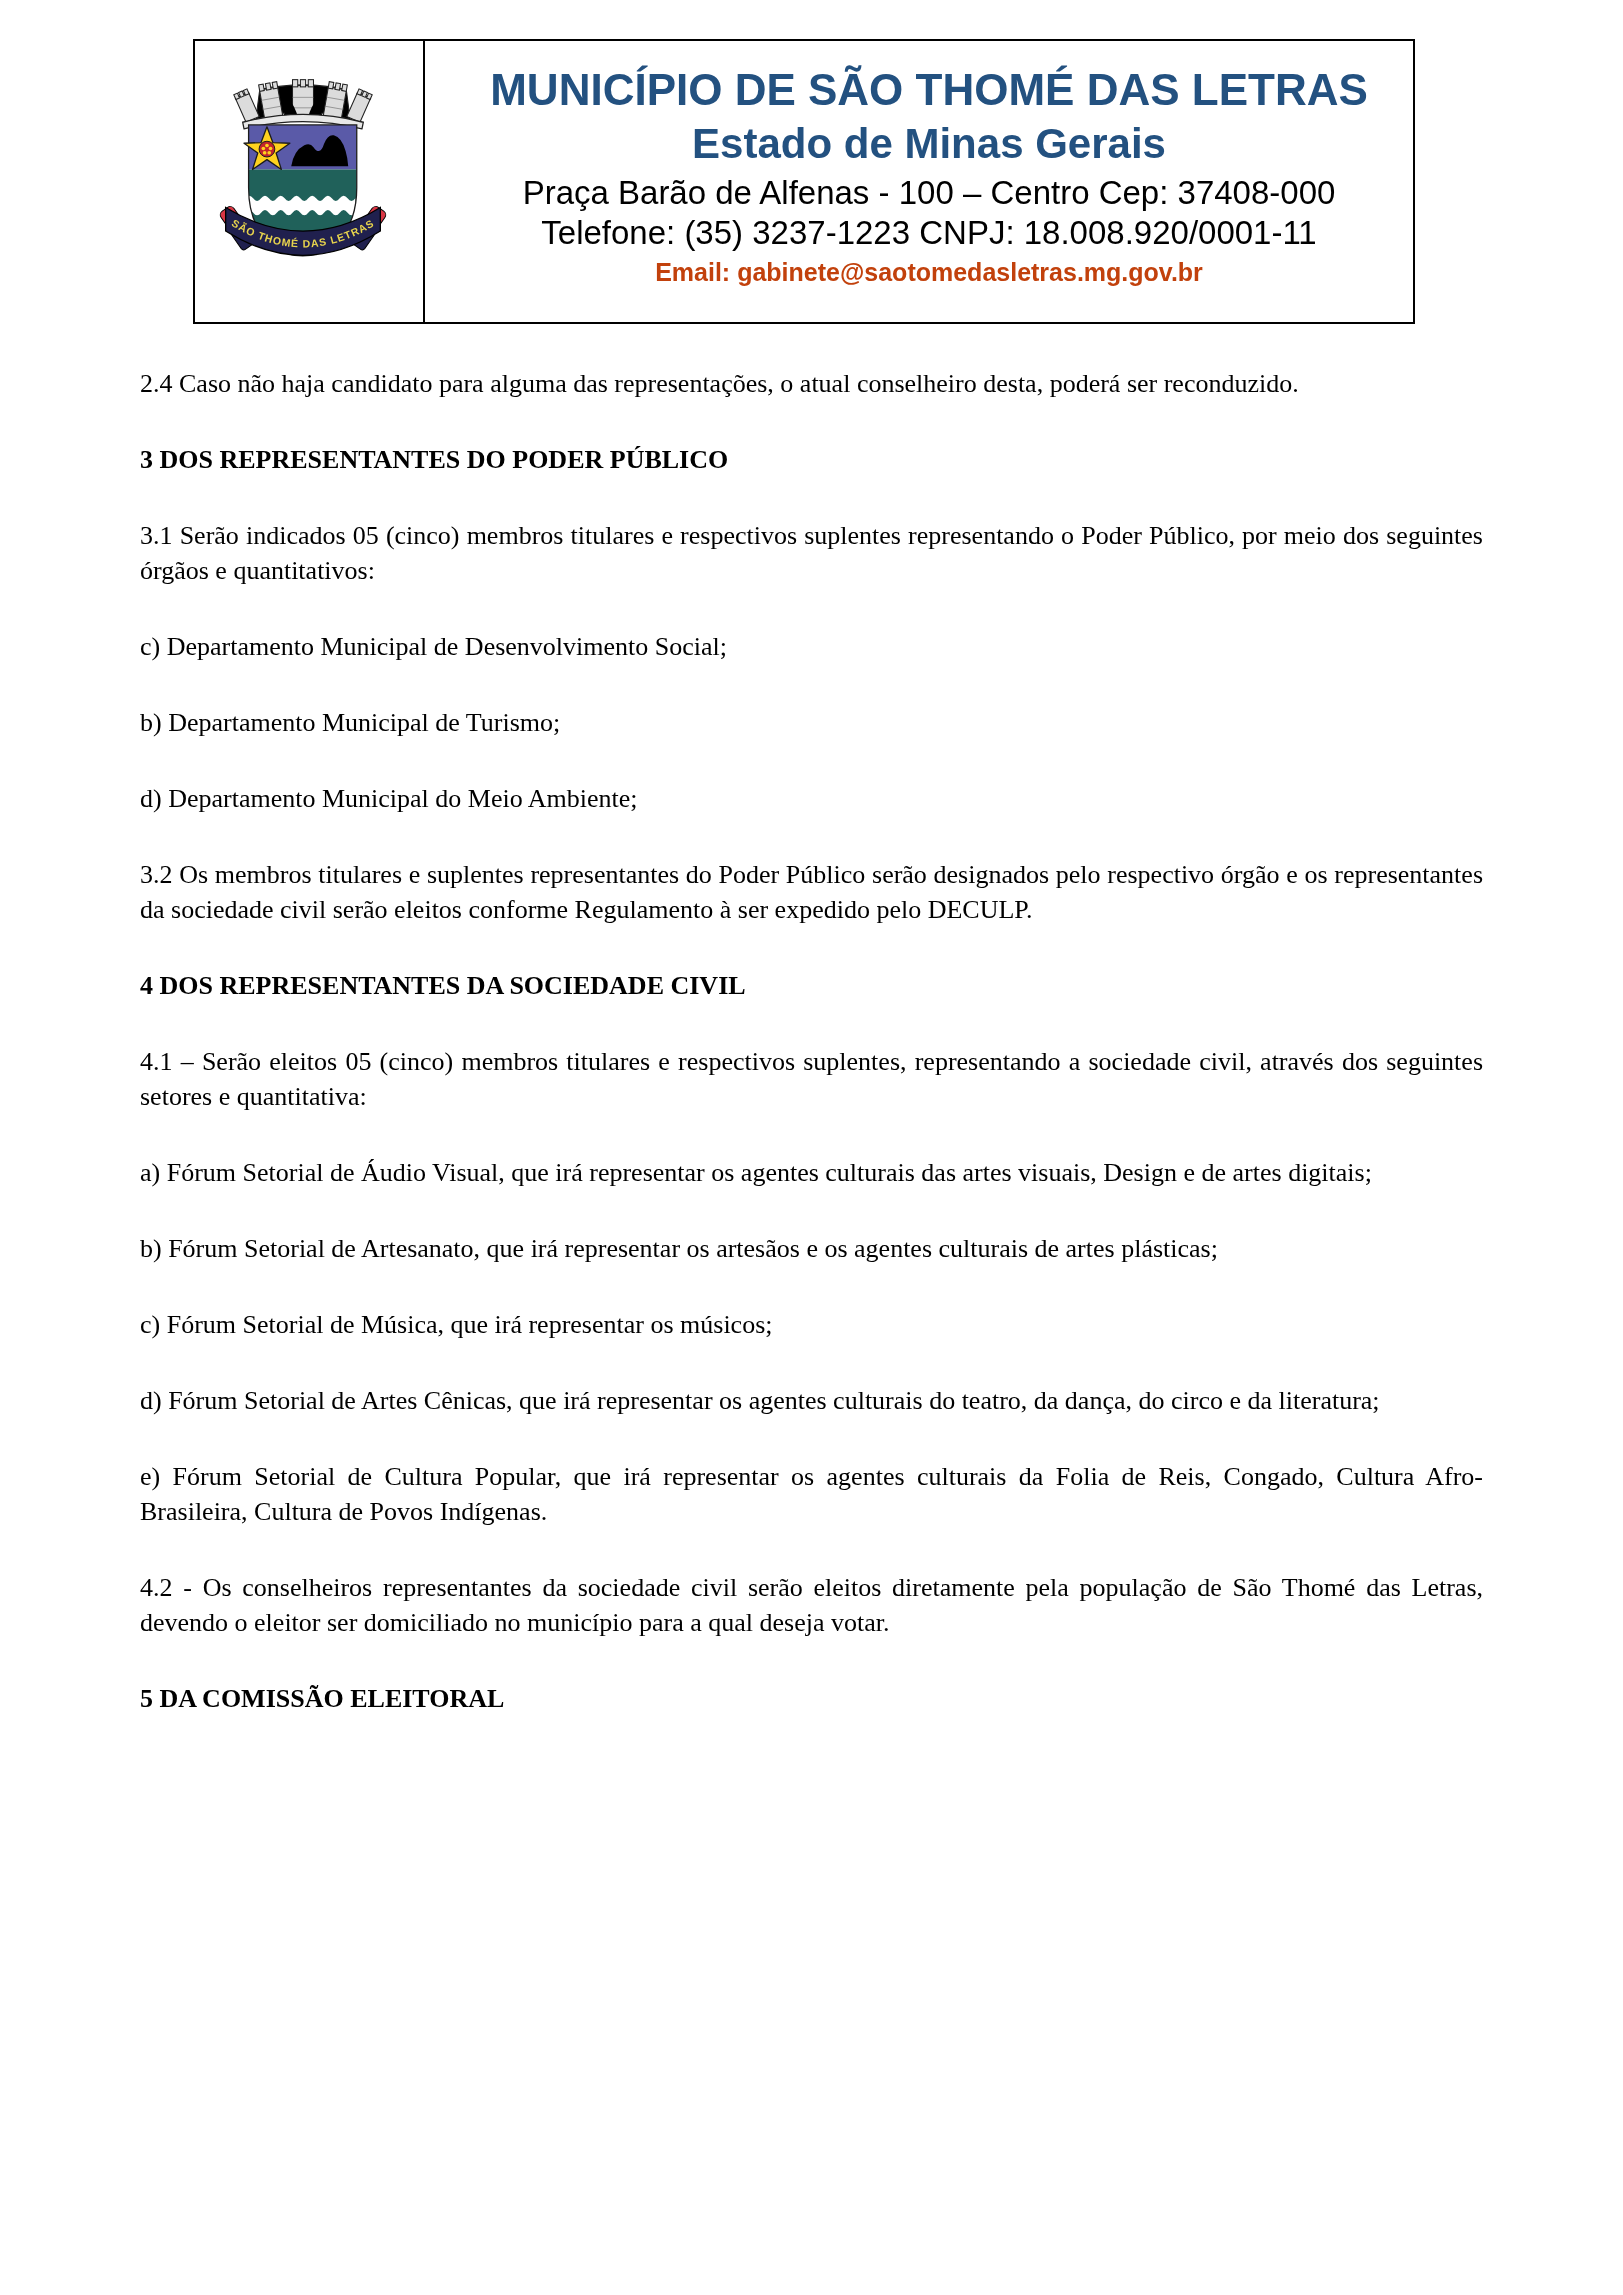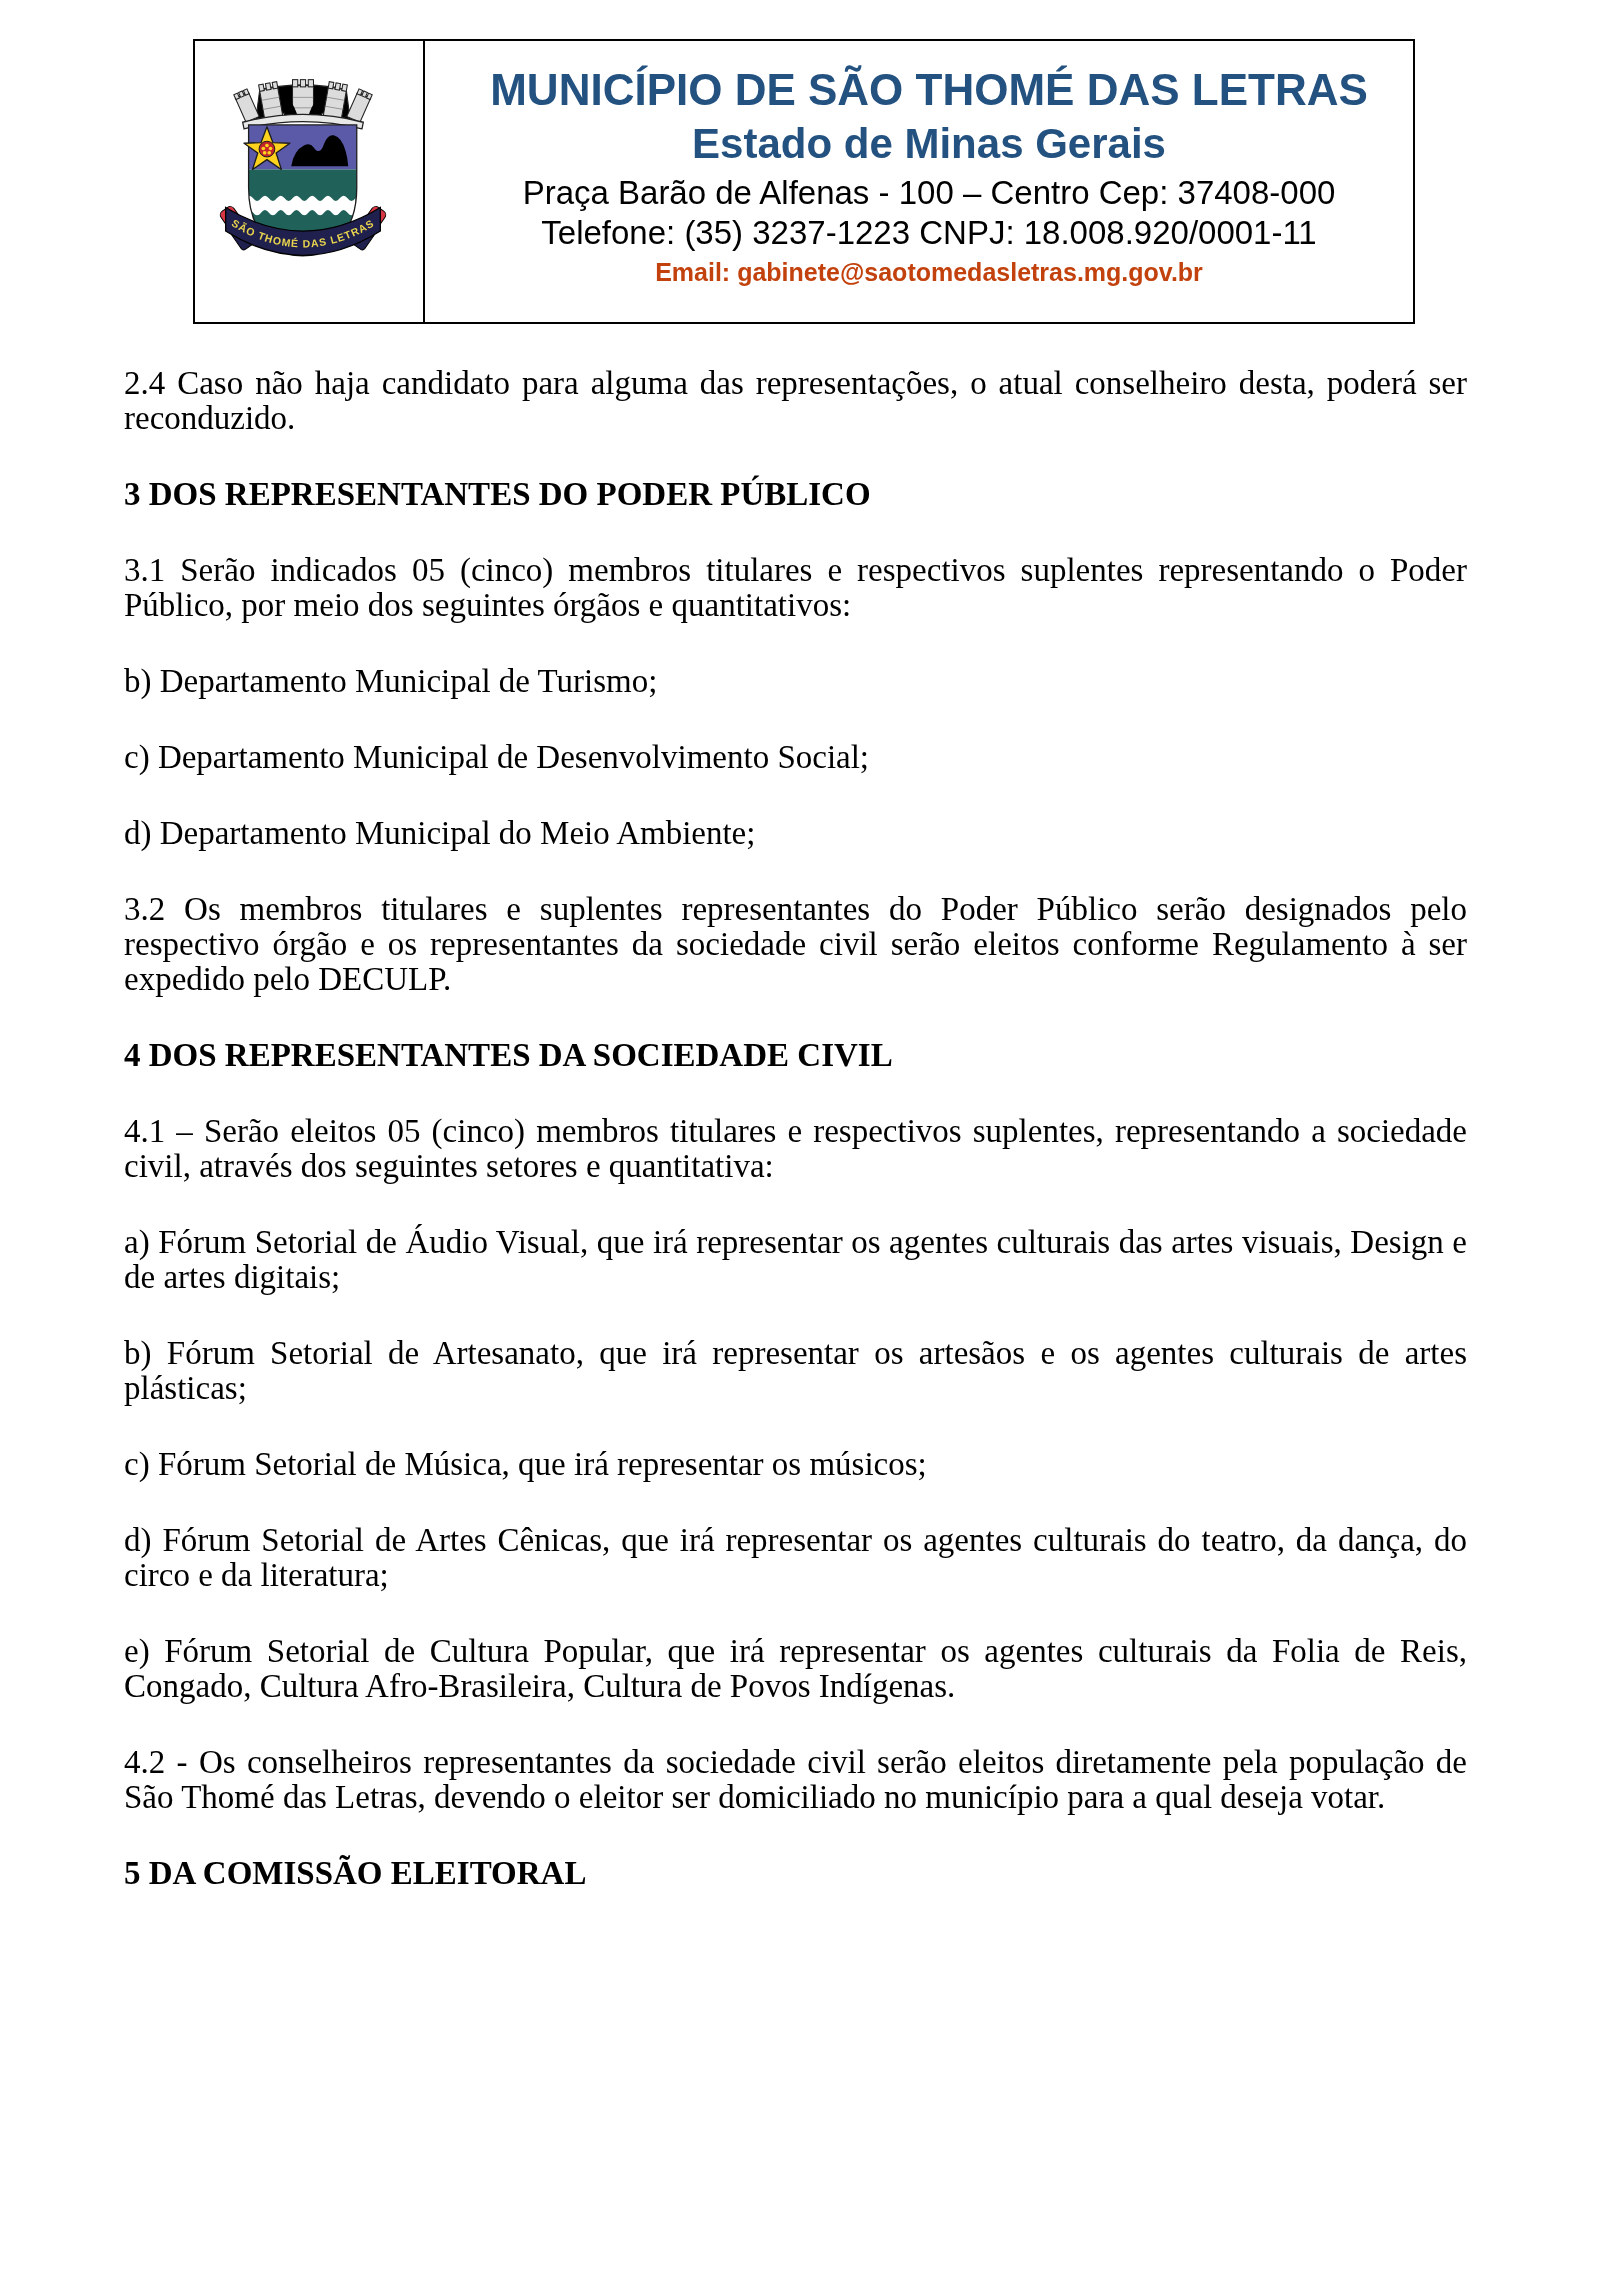--- a/index.html
+++ b/index.html
@@ -22,22 +22,22 @@
     text-align:center;font-family:"Liberation Sans","DejaVu Sans",sans-serif;
     padding-top:21px;box-sizing:border-box;padding-left:20px;
   }
   .org-name{font-weight:bold;font-size:44px;line-height:55px;letter-spacing:0px;}
   .state-line{font-weight:bold;font-size:42px;line-height:54px;}
   .addr-line{font-size:33px;line-height:43px;color:#000;}
   .phone-line{font-size:33px;line-height:38px;color:#000;}
   .email-line{font-size:25px;line-height:41px;color:#c2410c;font-weight:bold;}
   
   .doc-body{
-    position:absolute;left:124px;top:366px;width:1343px;
-    font-size:33px;line-height:35px;text-align:justify;
+    position:absolute;left:140px;top:366px;width:1343px;
+    font-size:26px;line-height:35px;text-align:justify;
   }
   .doc-body p{margin:0 0 41px 0;padding:0;}
   .doc-body p.heading{font-weight:bold;margin-top:6px;text-align:left;}
 </style>
 </head>
 <body>
 
 <div class="header-box">
   <div class="crest-cell">
     <svg width="168" height="194" viewBox="0 0 256 296">
@@ -141,22 +141,22 @@
     <div class="addr-line">Praça Barão de Alfenas - 100 – Centro Cep: 37408-000</div>
     <div class="phone-line">Telefone: (35) 3237-1223 CNPJ: 18.008.920/0001-11</div>
     <div class="email-line">Email: gabinete@saotomedasletras.mg.gov.br</div>
   </div>
 </div>
 
 <div class="doc-body">
     <p class="para">2.4 Caso não haja candidato para alguma das representações, o atual conselheiro desta, poderá ser reconduzido.</p>
     <p class="heading">3 DOS REPRESENTANTES DO PODER PÚBLICO</p>
     <p class="para">3.1 Serão indicados 05 (cinco) membros titulares e respectivos suplentes representando o Poder Público, por meio dos seguintes órgãos e quantitativos:</p>
+    <p class="para">c) Departamento Municipal de Desenvolvimento Social;</p>
     <p class="para">b) Departamento Municipal de Turismo;</p>
-    <p class="para">c) Departamento Municipal de Desenvolvimento Social;</p>
     <p class="para">d) Departamento Municipal do Meio Ambiente;</p>
     <p class="para">3.2 Os membros titulares e suplentes representantes do Poder Público serão designados pelo respectivo órgão e os representantes da sociedade civil serão eleitos conforme Regulamento à ser expedido pelo DECULP.</p>
     <p class="heading">4 DOS REPRESENTANTES DA SOCIEDADE CIVIL</p>
     <p class="para">4.1 – Serão eleitos 05 (cinco) membros titulares e respectivos suplentes, representando a sociedade civil, através dos seguintes setores e quantitativa:</p>
     <p class="para">a) Fórum Setorial de Áudio Visual, que irá representar os agentes culturais das artes visuais, Design e de artes digitais;</p>
     <p class="para">b) Fórum Setorial de Artesanato, que irá representar os artesãos e os agentes culturais de artes plásticas;</p>
     <p class="para">c) Fórum Setorial de Música, que irá representar os músicos;</p>
     <p class="para">d) Fórum Setorial de Artes Cênicas, que irá representar os agentes culturais do teatro, da dança, do circo e da literatura;</p>
     <p class="para">e) Fórum Setorial de Cultura Popular, que irá representar os agentes culturais da Folia de Reis, Congado, Cultura Afro-Brasileira, Cultura de Povos Indígenas.</p>
     <p class="para">4.2 - Os conselheiros representantes da sociedade civil serão eleitos diretamente pela população de São Thomé das Letras, devendo o eleitor ser domiciliado no município para a qual deseja votar.</p>

